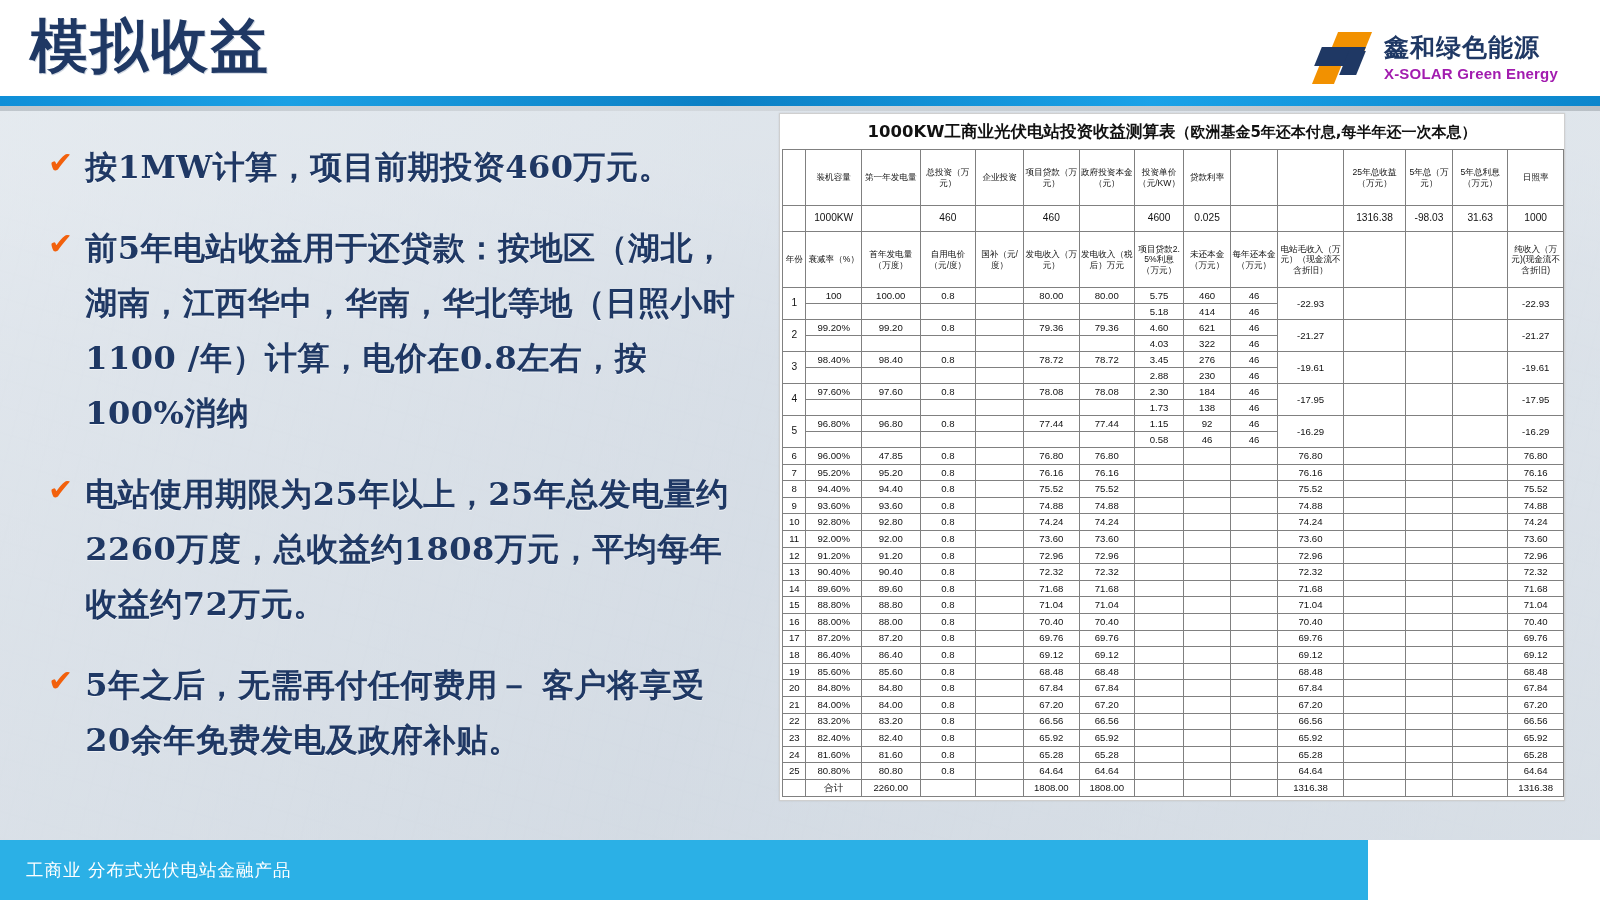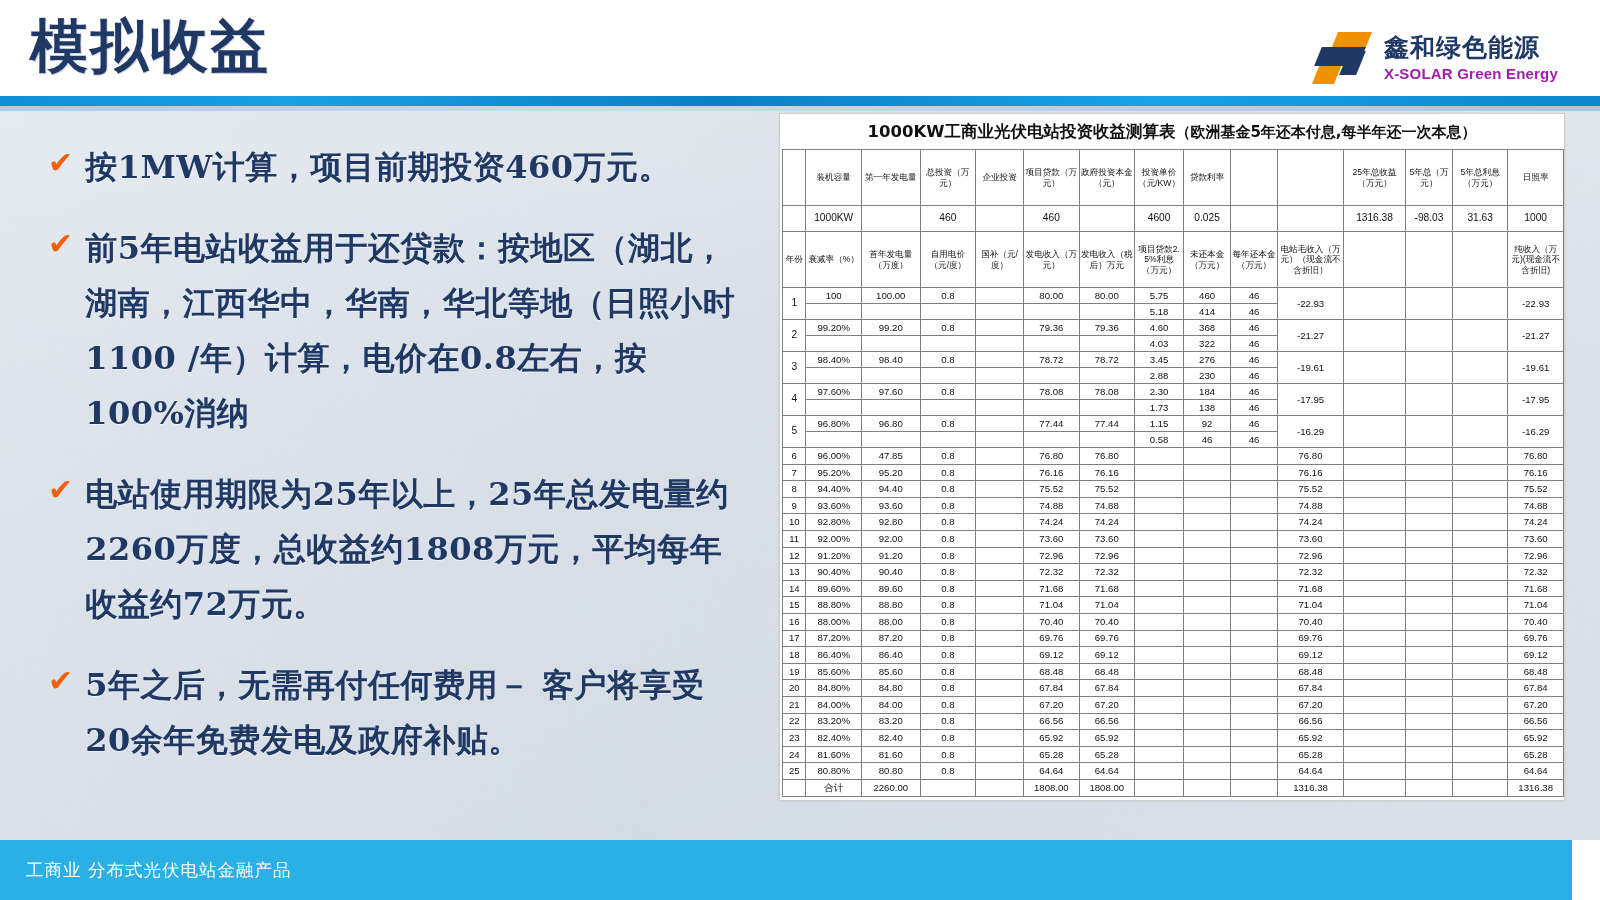--- a/index.html
+++ b/index.html
@@ -113,21 +113,21 @@
   table.calc td.numsm { font-size:9.6px; }
   .r-hdr1 td { height:56px; }
   .r-hdr2 td { height:56px; }
   .r-val1 td { height:26px; }
   .r-half td { height:16px; }
   .r-one td { height:16.6px; }
   .r-tot td { height:17px; }
 
   
   .footer {
-    position:absolute; left:0; bottom:0; width:1572px; height:60px;
+    position:absolute; left:0; bottom:0; width:1368px; height:60px;
     background:#2BB0E6; z-index:7;
     display:flex; align-items:center;
   }
   .footer span {
     margin-left:26px; color:#ffffff; font-size:17.5px; letter-spacing:1px;
     font-family:"DejaVu Sans","Liberation Sans",sans-serif;
   }
 </style>
 </head>
 <body>
@@ -280,21 +280,21 @@
           </tr>
           <tr class="r-half">
             <td class="num" rowspan="2">2</td>
             <td class="numsm">99.20%</td>
             <td class="numsm">99.20</td>
             <td class="numsm">0.8</td>
             <td class="numsm"></td>
             <td class="numsm">79.36</td>
             <td class="numsm">79.36</td>
             <td class="numsm">4.60</td>
-            <td class="numsm">368</td>
+            <td class="numsm">621</td>
             <td class="numsm">46</td>
             <td class="numsm" rowspan="2">-21.27</td>
             <td class="numsm" rowspan="2"></td>
             <td class="numsm" rowspan="2"></td>
             <td class="numsm" rowspan="2"></td>
             <td class="numsm" rowspan="2">-21.27</td>
           </tr>
           <tr class="r-half">
             <td class="numsm"></td>
             <td class="numsm"></td>

